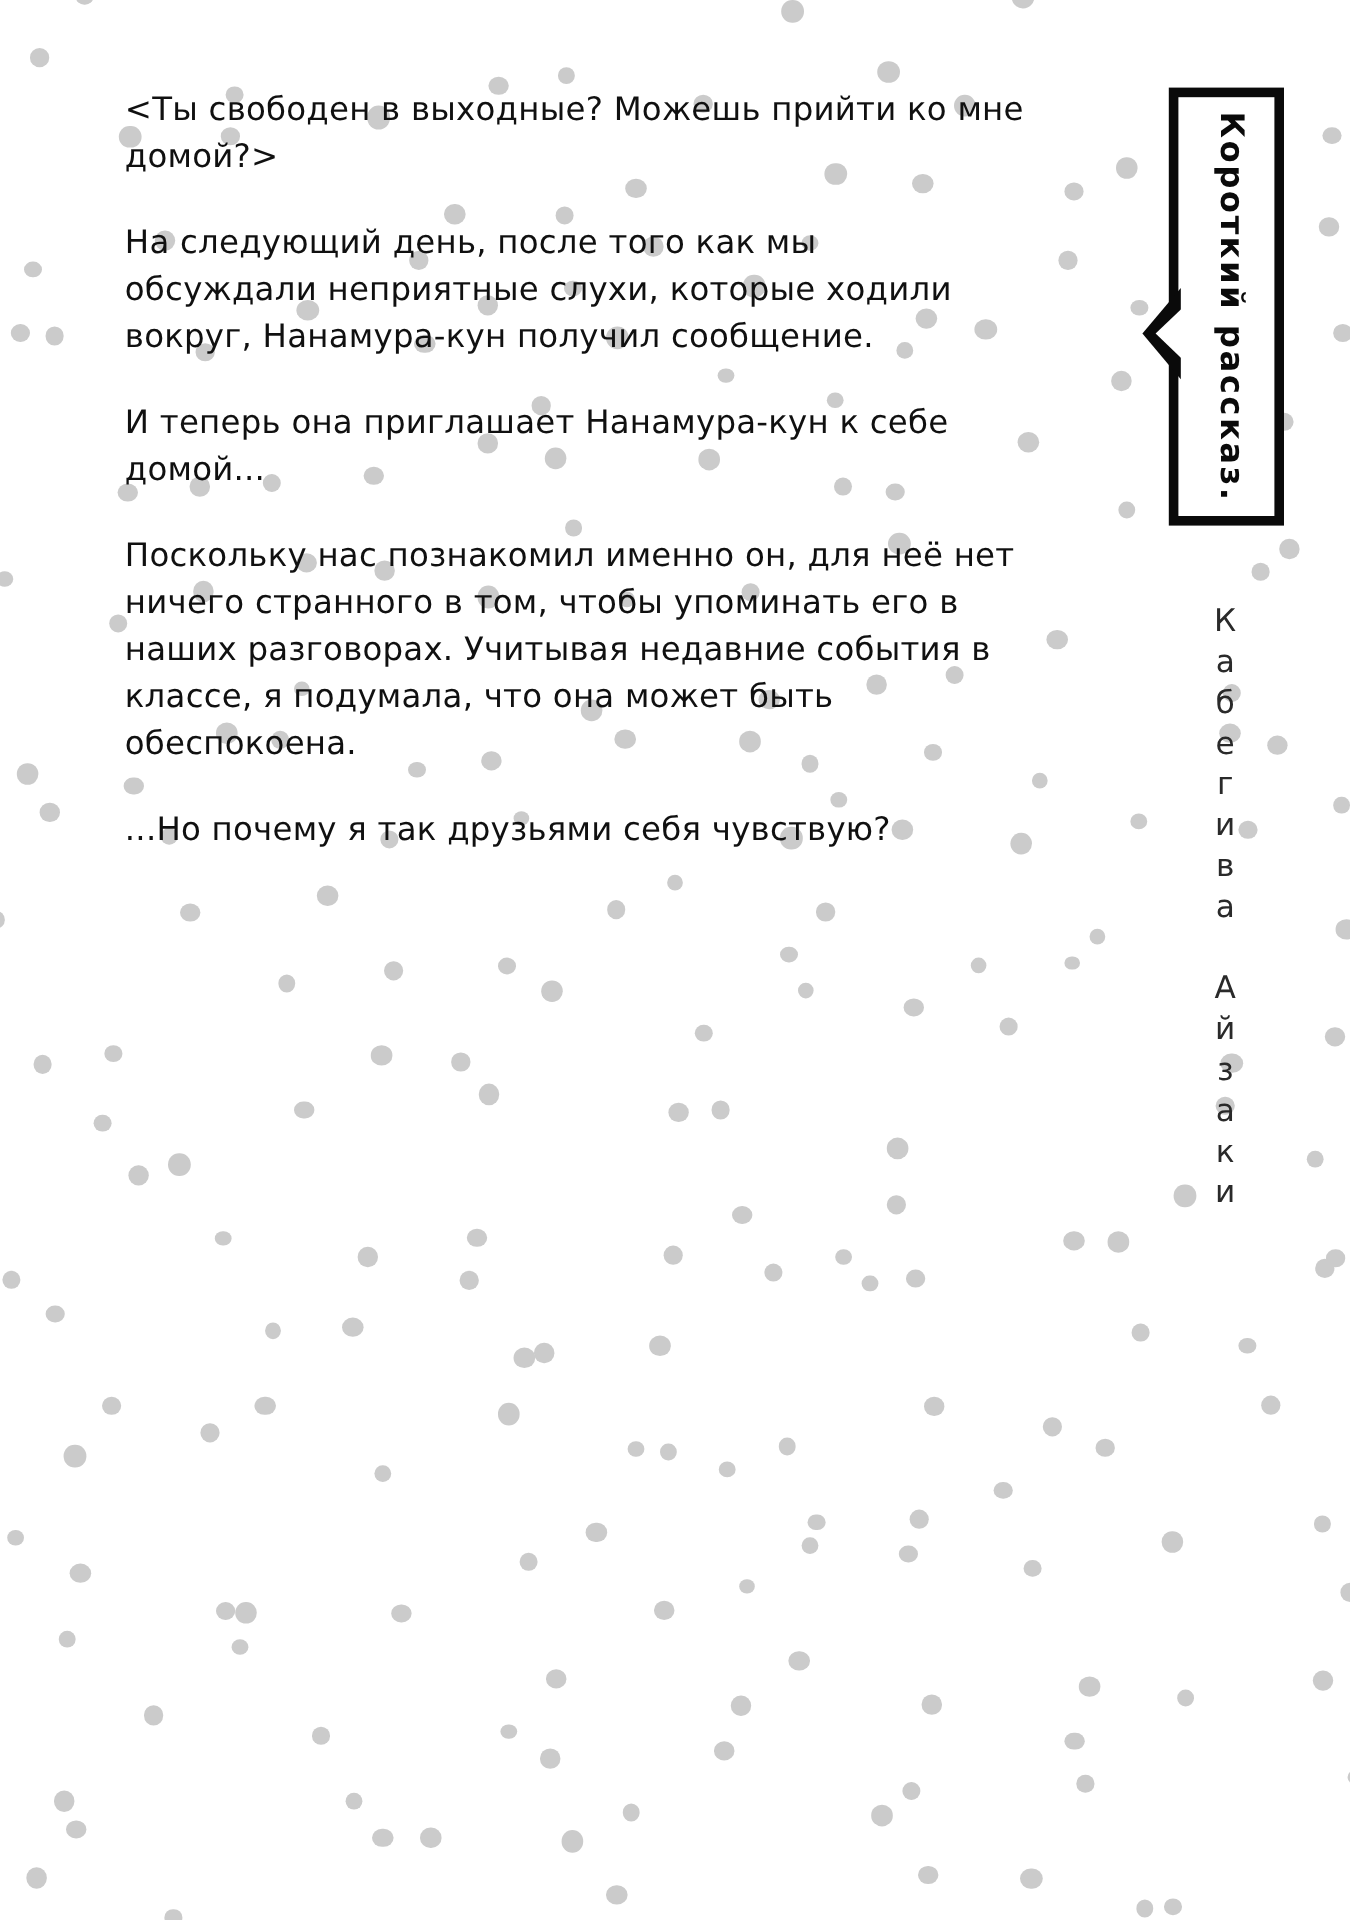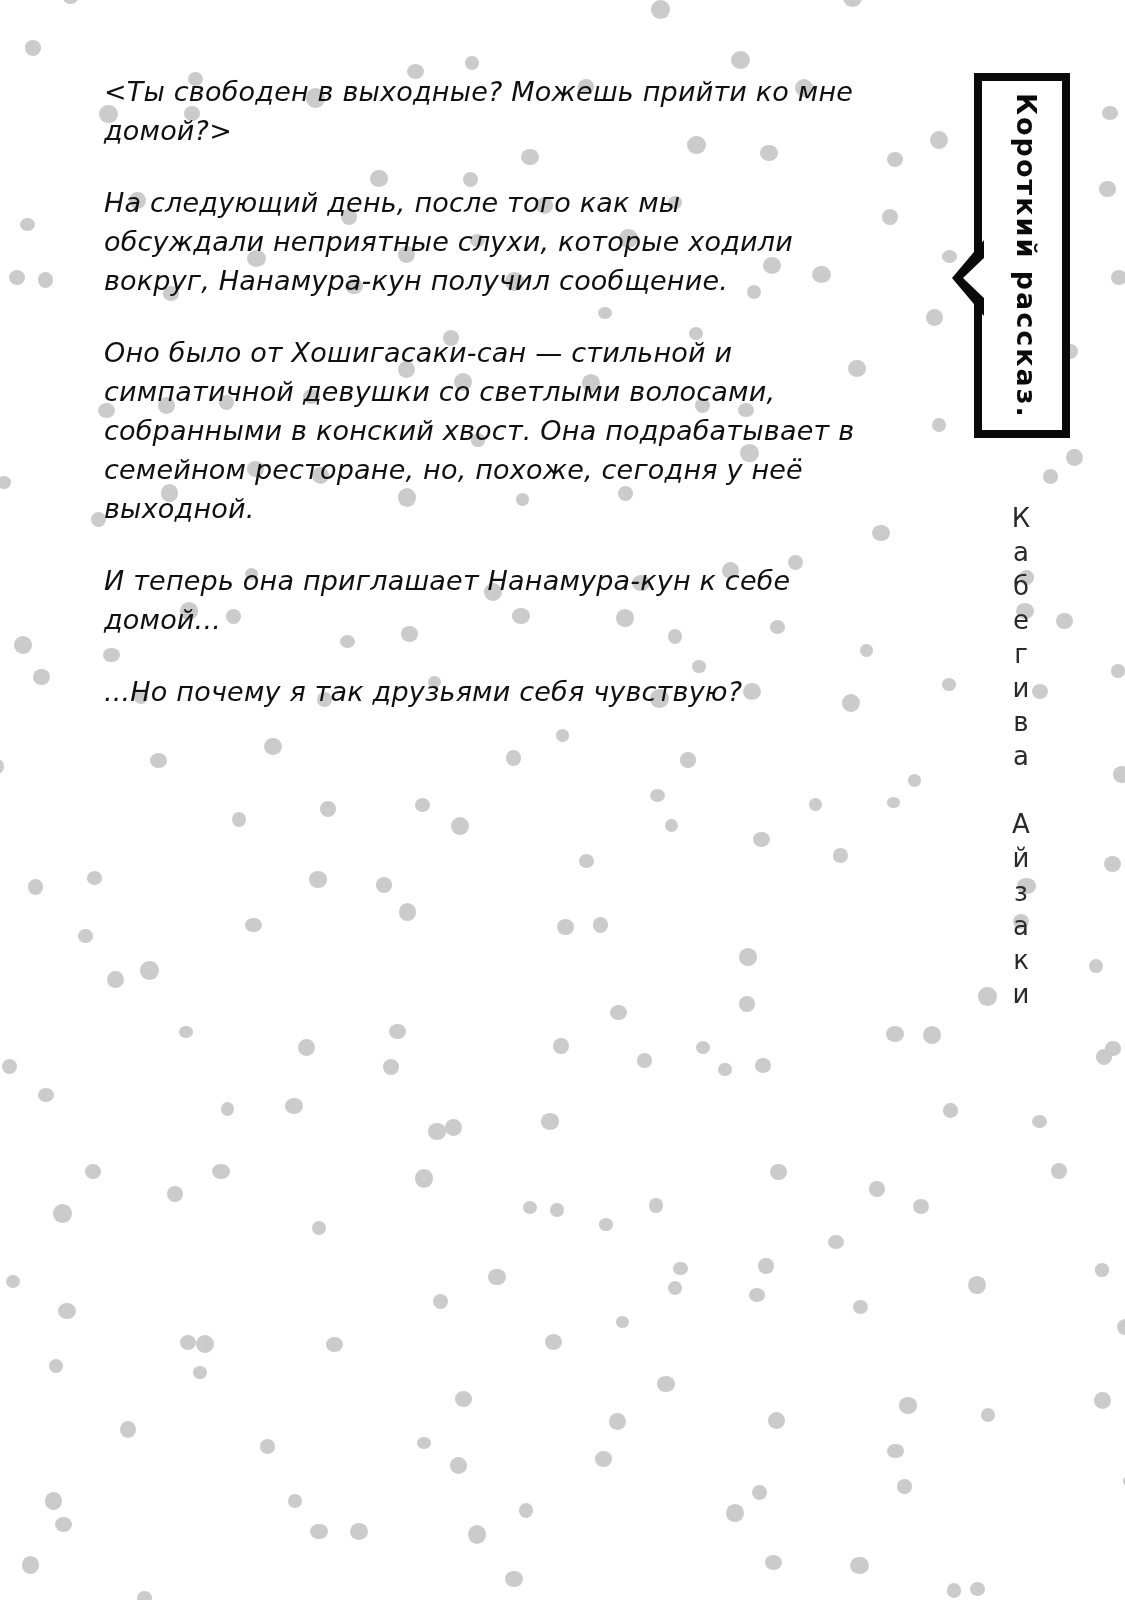--- a/index.html
+++ b/index.html
@@ -21,21 +21,20 @@
     width: 840px;
     z-index: 2;
   }
   .story p {
     margin: 0 0 33px 0;
     font-size: 27px;
     line-height: 39px;
     letter-spacing: 0.2px;
     color: #101010;
     white-space: pre-line;
-    font-style: italic;
   }
 
   
   .badge {
     position: absolute;
     left: 940px; top: 65px;
     width: 140px; height: 385px;
     z-index: 2;
   }
   .badge svg { position: absolute; left: 0; top: 0; }
@@ -303,27 +302,27 @@
     <div class="dot" style="left: 946.973px; top: 1583.39px; width: 13.9833px; height: 14.263px; background: rgb(203, 203, 203);"></div>
     <div class="dot" style="left: 969.964px; top: 1582.11px; width: 15.2867px; height: 13.7581px; background: rgb(203, 203, 203);"></div>
   </div>
 
 <main class="story">
   <p>&lt;Ты свободен в выходные? Можешь прийти ко мне
 домой?&gt;</p>
   <p>На следующий день, после того как мы
 обсуждали неприятные слухи, которые ходили
 вокруг, Нанамура-кун получил сообщение.</p>
-  <p>Оно было от Хошигасаки-сан — стильной и
-симпатичной девушки со светлыми волосами,
-собранными в конский хвост. Она подрабатывает в
-семейном ресторане, но, похоже, сегодня у неё
-выходной.</p>
   <p>И теперь она приглашает Нанамура-кун к себе
 домой...</p>
+  <p>Поскольку нас познакомил именно он, для неё нет
+ничего странного в том, чтобы упоминать его в
+наших разговорах. Учитывая недавние события в
+классе, я подумала, что она может быть
+обеспокоена.</p>
   <p>...Но почему я так друзьями себя чувствую?</p>
 </main>
 
 <aside class="badge">
   <svg width="140" height="385" viewBox="0 0 140 385">
     <rect x="38" y="12" width="88" height="357" fill="#ffffff" stroke="#0a0a0a" stroke-width="8"></rect>
     <polygon points="44,175 12,213 44,251" fill="#0a0a0a"></polygon>
     <polygon points="46,191 23,213 46,235" fill="#ffffff"></polygon>
   </svg>
   <div class="badge-text-wrap">

